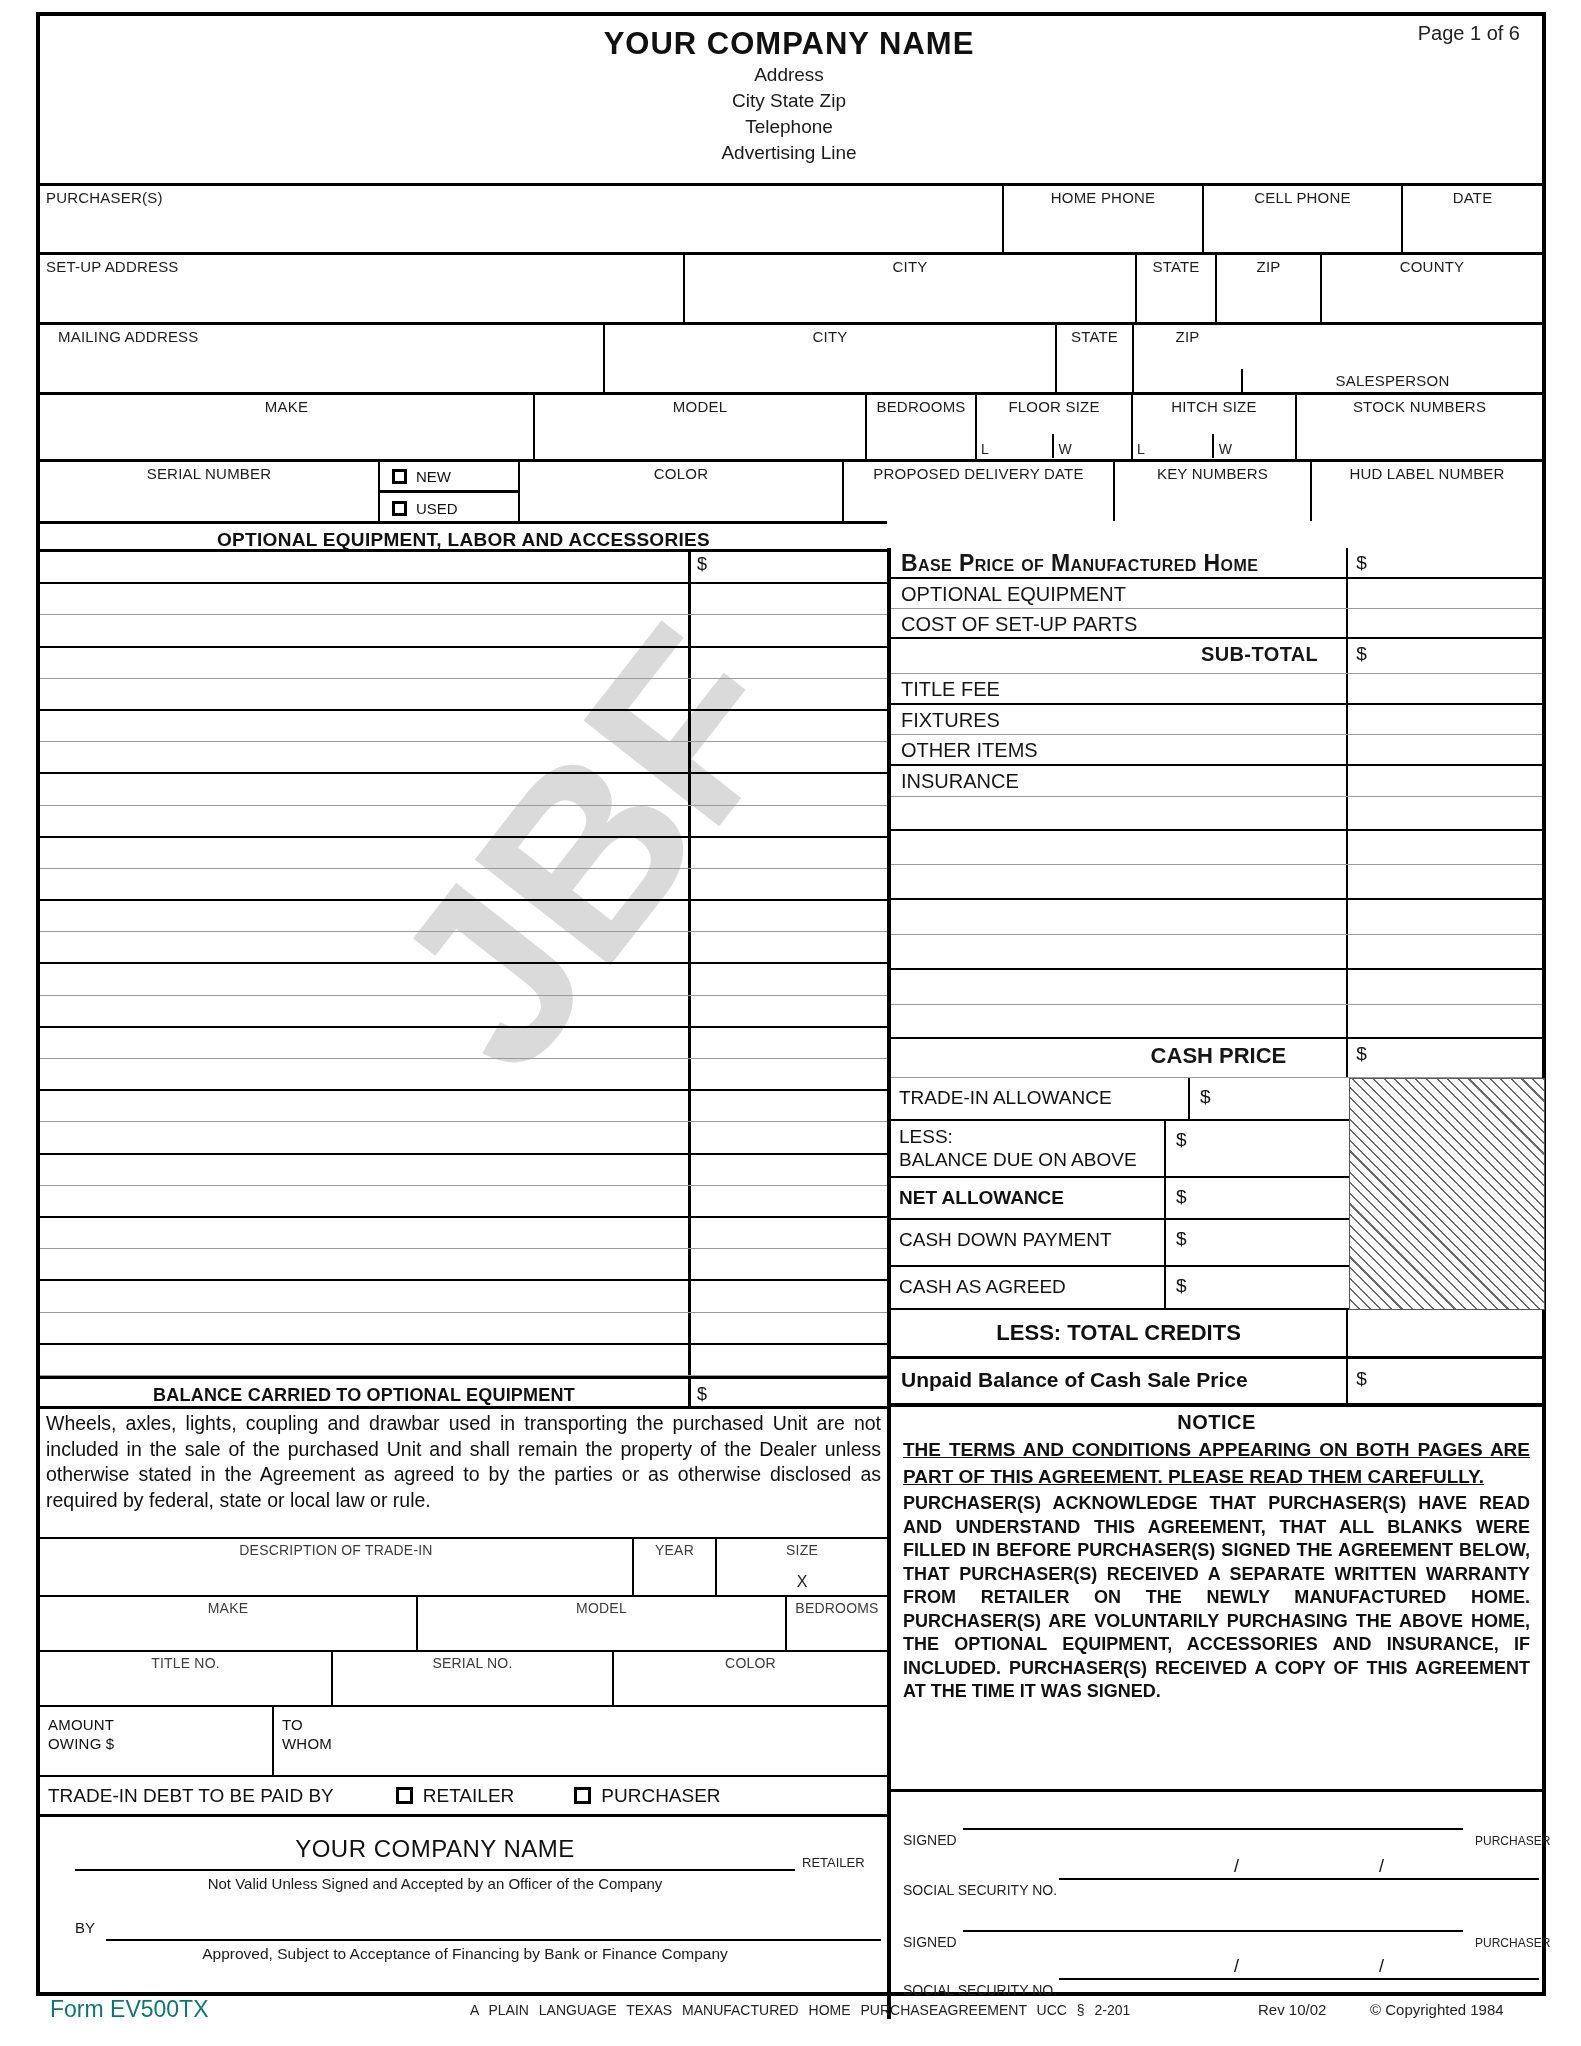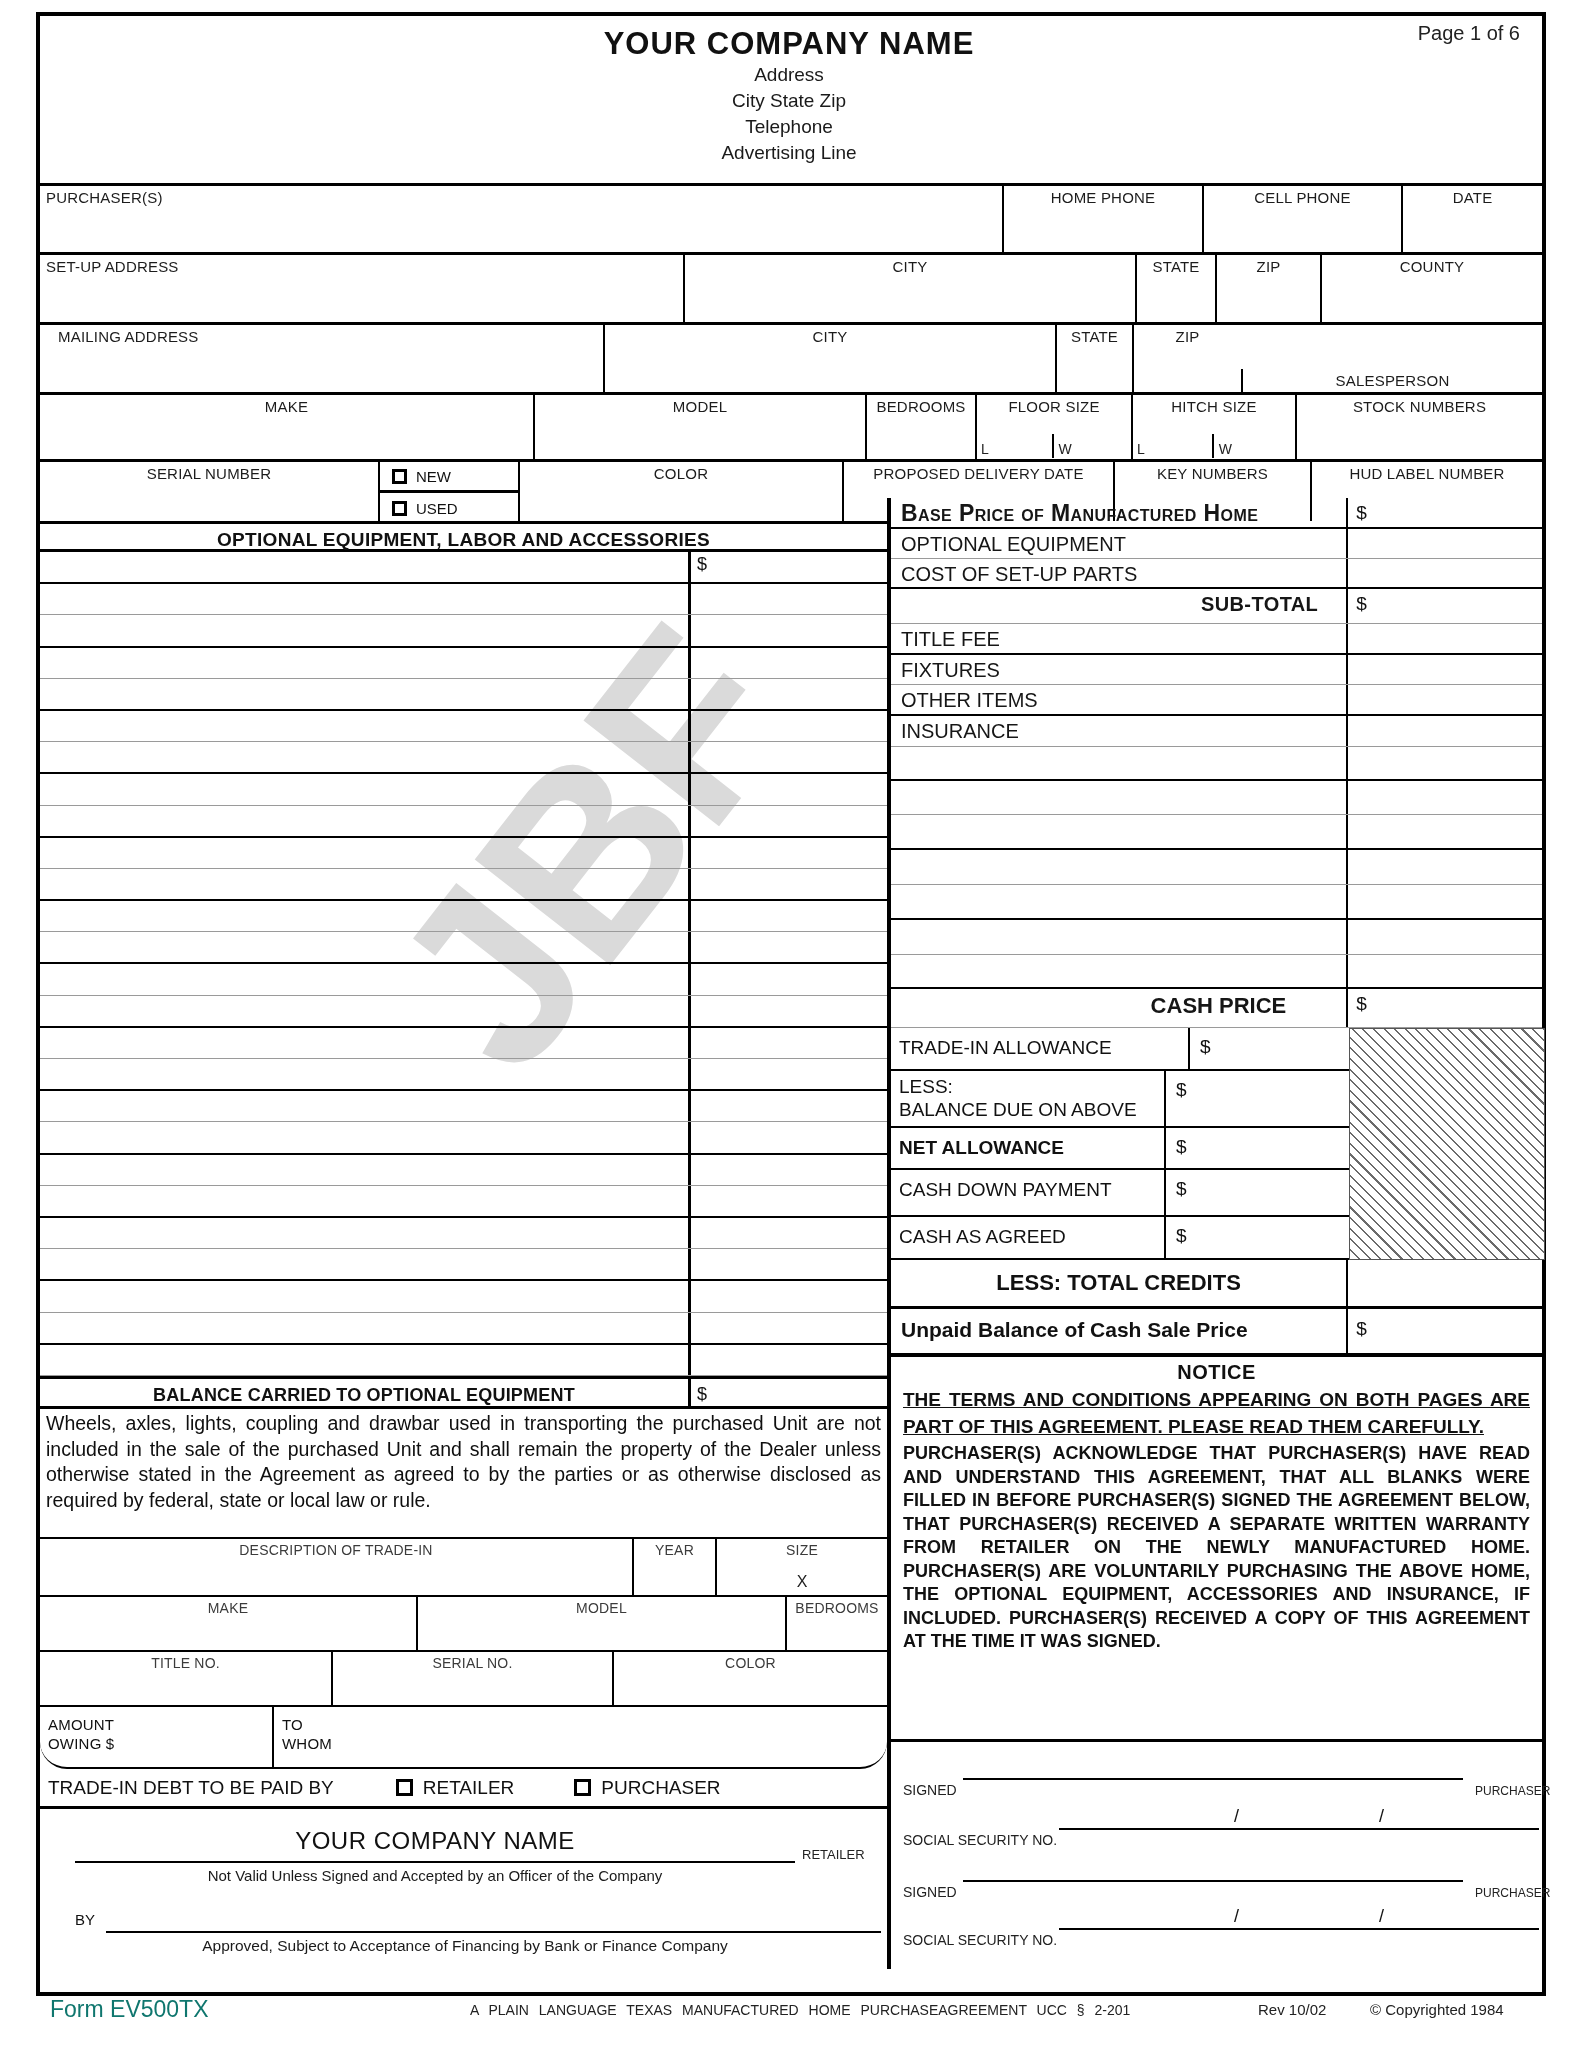--- a/index.html
+++ b/index.html
@@ -16,21 +16,21 @@
   .hdr-line{font-size:19px;line-height:26px;color:#1a1a1a;}
   #page-indicator{position:absolute;right:18px;top:6px;font-size:20px;color:#222;}
   
   .frow{position:absolute;left:40px;width:1502px;display:flex;border-top:3px solid #000;box-sizing:border-box;}
   .fcell{box-sizing:border-box;border-left:2px solid #000;position:relative;}
   .fcell:first-child{border-left:none;}
   .lbl{font-size:15px;letter-spacing:.2px;color:#1c1c1c;padding:3px 6px;display:block;}
   .lbl.ctr{text-align:center;padding:3px 2px;}
   
   #main-left{position:absolute;left:40px;top:521px;width:847px;height:1471px;box-sizing:border-box;}
-  #main-right{position:absolute;left:887px;top:498px;width:655px;height:1471px;border-left:4px solid #000;box-sizing:border-box;}
+  #main-right{position:absolute;left:887px;top:548px;width:655px;height:1471px;border-left:4px solid #000;box-sizing:border-box;}
   #opt-header{height:31px;border-top:3px solid #000;border-bottom:3px solid #000;box-sizing:border-box;
     text-align:center;font-weight:bold;font-size:19px;padding-top:5px;letter-spacing:.3px;}
   #opt-rows{display:flex;flex-direction:column;height:824px;}
   .orow{flex:1;display:flex;box-sizing:border-box;}
   .orow .odesc{width:648px;box-sizing:border-box;}
   .orow .oamt{width:199px;border-left:3px solid #000;box-sizing:border-box;padding:2px 6px;font-size:18px;}
   .bb-thick{border-bottom:2px solid #000;}
   .bb-thin{border-bottom:1px solid #9a9a9a;}
   
   .prow{display:flex;box-sizing:border-box;}
@@ -372,21 +372,21 @@
         <span class="tlbl">TITLE NO.</span>
       </div>
     <div class="tcell" style="width:281px;">
         <span class="tlbl">SERIAL NO.</span>
       </div>
     <div class="tcell" style="width:275px;">
         <span class="tlbl">COLOR</span>
       </div>
   </div>
 
-  <div class="trow" style="height:62px;border-radius:27px;">
+  <div class="trow" style="height:70px;">
     <div class="tcell" style="width:232px;">
         <span class="tlbl left" style="white-space:pre-line;padding-top:8px;">AMOUNT
 OWING $</span>
       </div>
     <div class="tcell" style="width:615px;">
         <span class="tlbl left" style="white-space:pre-line;padding-top:8px;">TO
 WHOM</span>
       </div>
   </div>
 

